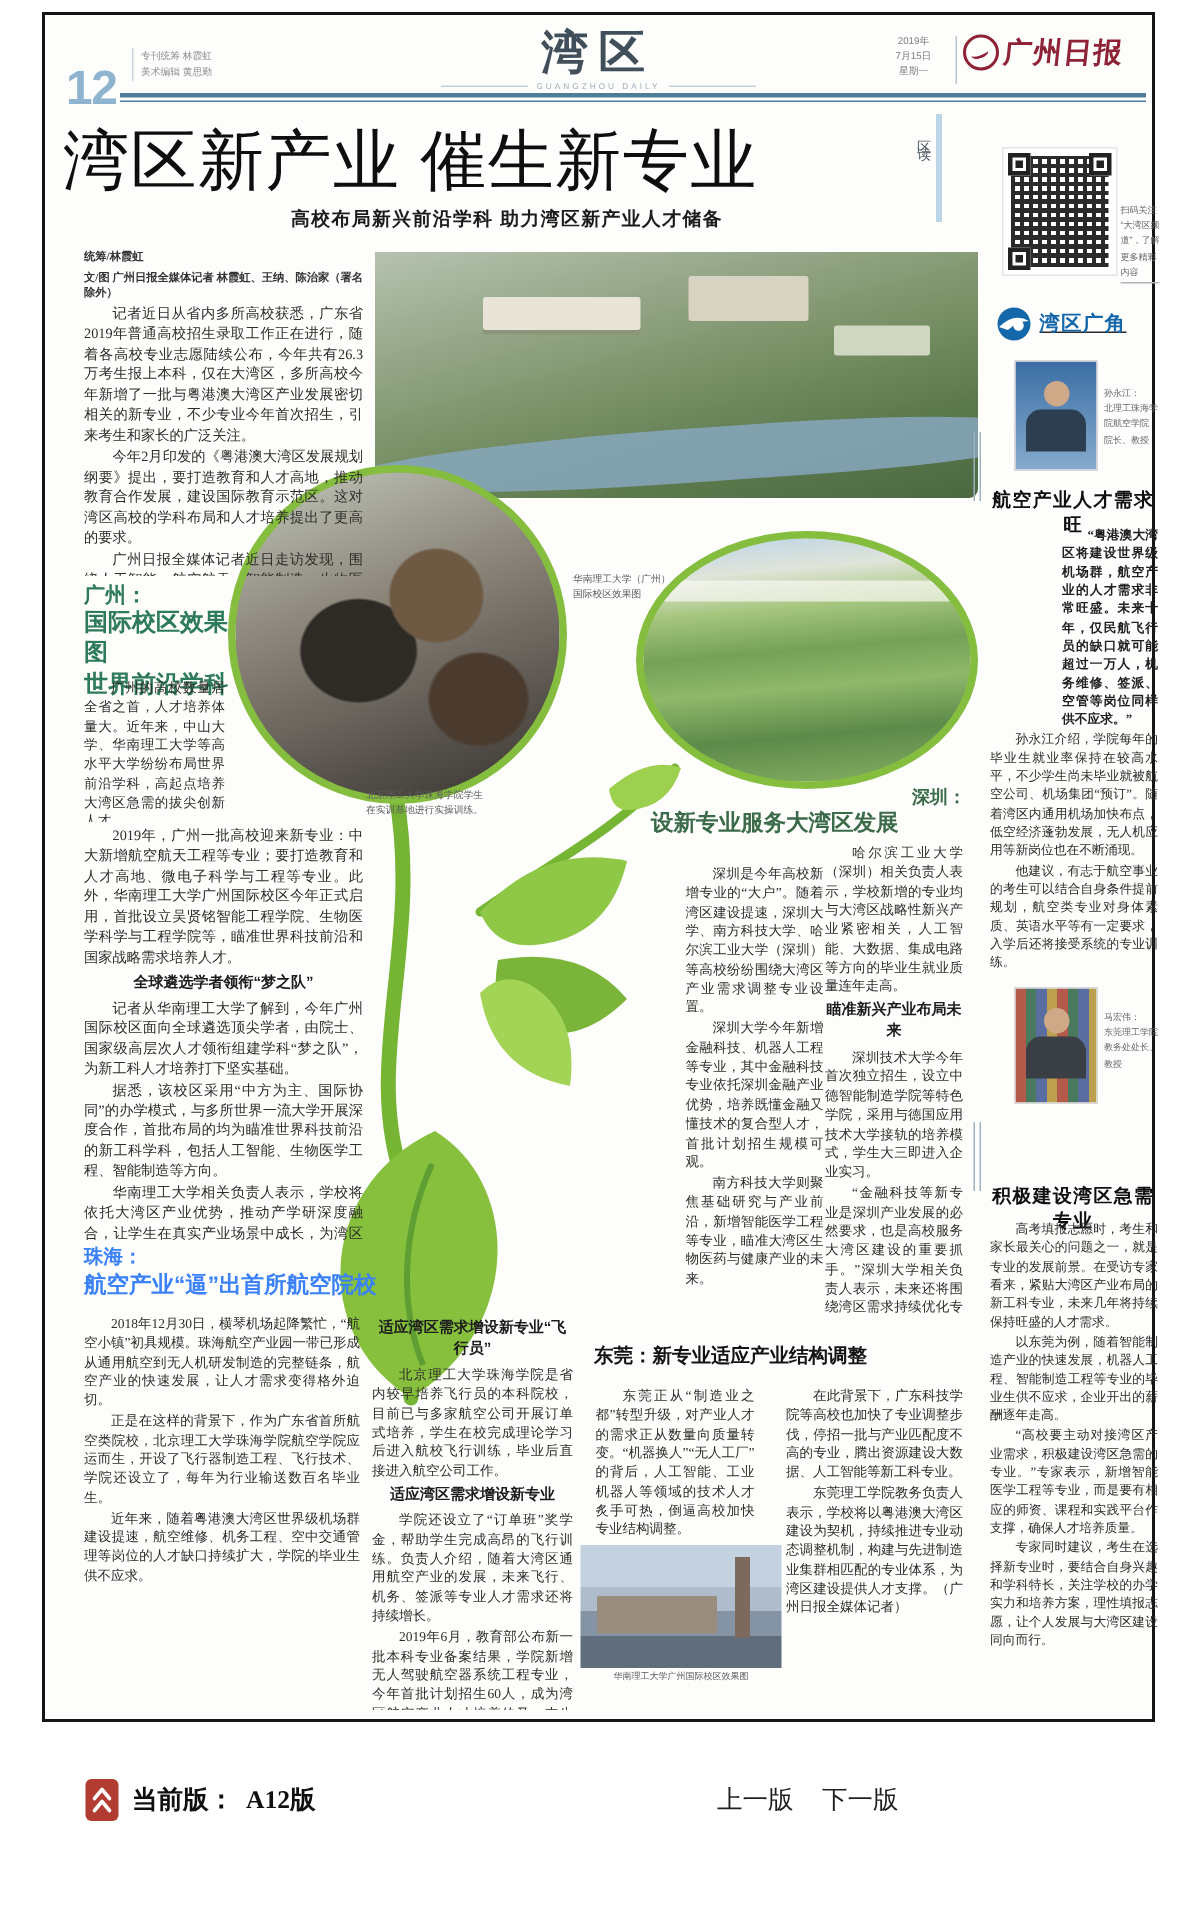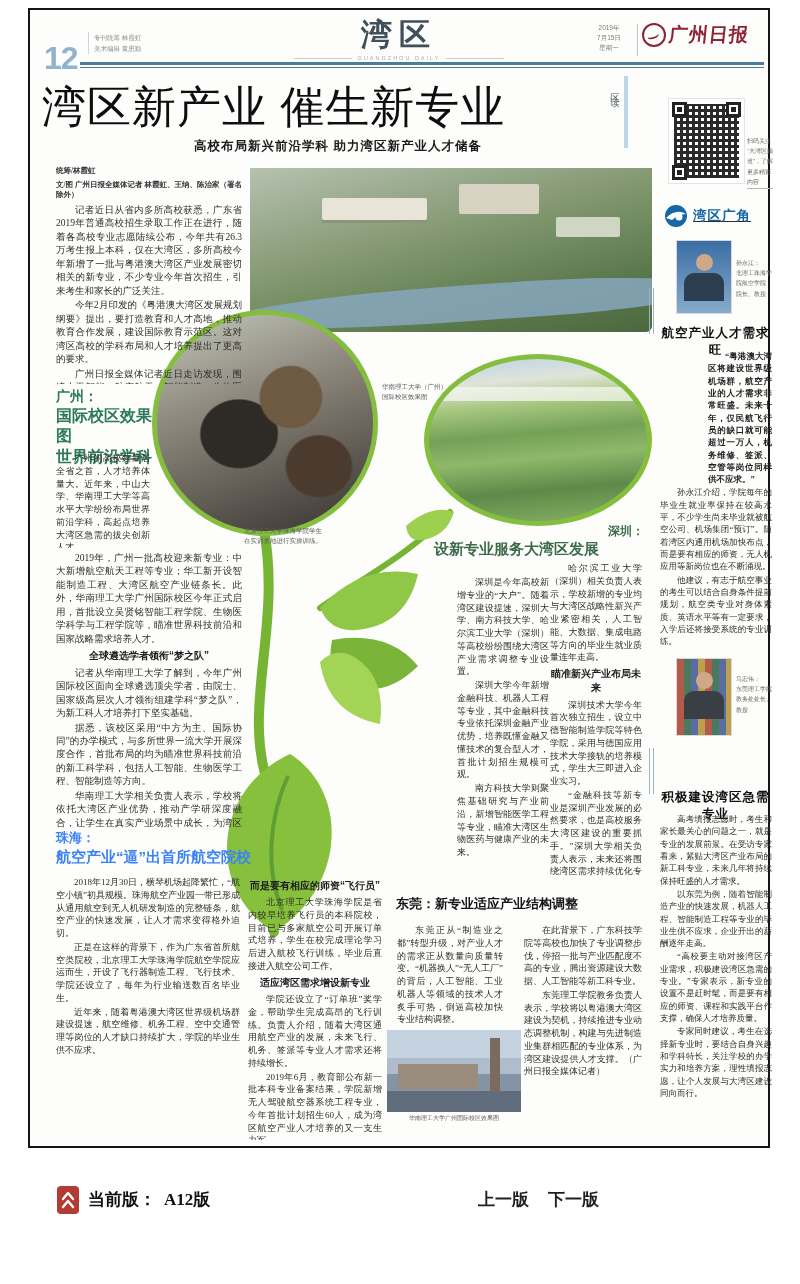--- a/index.html
+++ b/index.html
@@ -89,21 +89,21 @@
   .p-cap{width:42px;font-size:6px;color:#666;line-height:1.7;}
   .sb-head{left:627px;width:117px;text-align:center;font-size:12.5px;font-weight:800;color:#101010;letter-spacing:1px;}
   .sb-body{left:630px;width:112px;font-family:"Liberation Serif","DejaVu Serif",serif;font-size:8.5px;
            line-height:1.45;text-align:justify;color:#2e2c2a;overflow:hidden;}
   .sb-body p{margin:0 0 1px 0;text-indent:2em;}
   .sb-body p.quote{font-weight:700;color:#1f1f1f;margin-left:48px;}
   
   .tb-icon{left:57px;top:1186px;width:22px;height:28px;background:#b23c31;border-radius:4px;}
   .tb-current{left:88px;top:1188px;font-size:17px;font-weight:800;color:#101010;}
   .tb-current .val{font-family:"Liberation Serif","DejaVu Serif",serif;margin-left:8px;}
-  .tb-link{top:1188px;font-size:17px;color:#1f1f1f;cursor:pointer;font-weight:bold;}
+  .tb-link{top:1188px;font-size:17px;color:#1f1f1f;cursor:pointer;}
   .tb-prev{left:478px;} .tb-next{left:548px;}
 </style>
 </head>
 <body>
 
 <div class="abs paper">
 
   <div class="abs page-num">12</div>
   <div class="abs notes">
       <div>专刊统筹 林霞虹</div>
@@ -177,42 +177,42 @@
     <div style="font-size:14px;">广州：</div>
     <div>
         <div>国际校区效果图</div>
         <div>世界前沿学科</div>
       </div>
   </div>
   <div class="abs bodytext small9" style="left:26px;top:442px;width:94px;height:96px;">
     <p>广州的高校数量居全省之首，人才培养体量大。近年来，中山大学、华南理工大学等高水平大学纷纷布局世界前沿学科，高起点培养大湾区急需的拔尖创新人才。</p>
   </div>
   <div class="abs bodytext" style="left:26px;top:542px;width:186px;height:276px;">
-    <p>2019年，广州一批高校迎来新专业：中大新增航空航天工程等专业；华工新开设智能制造工程、大湾区航空产业链条长。此外，华南理工大学广州国际校区今年正式启用，首批设立吴贤铭智能工程学院、生物医学科学与工程学院等，瞄准世界科技前沿和国家战略需求培养人才。</p>
+    <p>2019年，广州一批高校迎来新专业：中大新增航空航天工程等专业；要打造教育和人才高地、微电子科学与工程等专业。此外，华南理工大学广州国际校区今年正式启用，首批设立吴贤铭智能工程学院、生物医学科学与工程学院等，瞄准世界科技前沿和国家战略需求培养人才。</p>
     <h4 class="subhead">全球遴选学者领衔“梦之队”</h4>
     <div>
         <p>记者从华南理工大学了解到，今年广州国际校区面向全球遴选顶尖学者，由院士、国家级高层次人才领衔组建学科“梦之队”，为新工科人才培养打下坚实基础。</p>
         <p>据悉，该校区采用“中方为主、国际协同”的办学模式，与多所世界一流大学开展深度合作，首批布局的均为瞄准世界科技前沿的新工科学科，包括人工智能、生物医学工程、智能制造等方向。</p>
         <p>华南理工大学相关负责人表示，学校将依托大湾区产业优势，推动产学研深度融合，让学生在真实产业场景中成长，为湾区新产业输送高素质创新人才。</p>
       </div>
   </div>
 
   <div class="abs city-head" style="left:26px;top:820px;width:320px;color:#3b82f6;">
     <div style="font-size:13px;">珠海：</div>
     <div style="font-size:15px;">航空产业“逼”出首所航空院校</div>
   </div>
   <div class="abs bodytext small9" style="left:26px;top:866px;width:184px;height:264px;">
     <div>
         <p>2018年12月30日，横琴机场起降繁忙，“航空小镇”初具规模。珠海航空产业园一带已形成从通用航空到无人机研发制造的完整链条，航空产业的快速发展，让人才需求变得格外迫切。</p>
         <p>正是在这样的背景下，作为广东省首所航空类院校，北京理工大学珠海学院航空学院应运而生，开设了飞行器制造工程、飞行技术、学院还设立了，每年为行业输送数百名毕业生。</p>
         <p>近年来，随着粤港澳大湾区世界级机场群建设提速，航空维修、机务工程、空中交通管理等岗位的人才缺口持续扩大，学院的毕业生供不应求。</p>
       </div>
   </div>
   <div class="abs bodytext small9" style="left:218px;top:866px;width:134px;height:264px;">
-    <h4 class="subhead">而是要有相应的师资“飞行员”</h4>
+    <h4 class="subhead">适应湾区需求增设新专业“飞行员”</h4>
     <p>北京理工大学珠海学院是省内较早培养飞行员的本科院校，目前已与多家航空公司开展订单式培养，学生在校完成理论学习后进入航校飞行训练，毕业后直接进入航空公司工作。</p>
     <h4 class="subhead">适应湾区需求增设新专业</h4>
     <div>
         <p>学院还设立了“订单班”奖学金，帮助学生完成高昂的飞行训练。负责人介绍，随着大湾区通用航空产业的发展，未来飞行、机务、签派等专业人才需求还将持续增长。</p>
         <p>2019年6月，教育部公布新一批本科专业备案结果，学院新增无人驾驶航空器系统工程专业，今年首批计划招生60人，成为湾区航空产业人才培养的又一支生力军。</p>
       </div>
   </div>
 
   <div class="abs city-head" style="left:404px;top:514px;width:210px;color:#3c6b4a;">
     <div style="font-size:12px;text-align:right;">深圳：</div>
@@ -285,42 +285,42 @@
   <div class="abs p-cap" style="left:706px;top:248px;">
       <div>孙永江：</div>
       <div>北理工珠海学</div>
       <div>院航空学院</div>
       <div>院长、教授</div>
     </div>
   <div class="abs sb-head" style="top:315px;">航空产业人才需求旺</div>
   <div class="abs sb-body" style="top:340px;height:298px;">
     <p class="quote">“粤港澳大湾区将建设世界级机场群，航空产业的人才需求非常旺盛。未来十年，仅民航飞行员的缺口就可能超过一万人，机务维修、签派、空管等岗位同样供不应求。”</p>
     <div>
-        <p>孙永江介绍，学院每年的毕业生就业率保持在较高水平，不少学生尚未毕业就被航空公司、机场集团“预订”。随着湾区内通用机场加快布点，而是要有相应的师资，无人机应用等新岗位也在不断涌现。</p>
+        <p>孙永江介绍，学院每年的毕业生就业率保持在较高水平，不少学生尚未毕业就被航空公司、机场集团“预订”。随着湾区内通用机场加快布点，低空经济蓬勃发展，无人机应用等新岗位也在不断涌现。</p>
         <p>他建议，有志于航空事业的考生可以结合自身条件提前规划，航空类专业对身体素质、英语水平等有一定要求，入学后还将接受系统的专业训练。</p>
         <p>此外，大湾区航空产业链条长，除了飞行岗位，适航审定、机场运营、航空物流等方向同样大有可为，相关专业的报考热度近年明显上升。</p>
       </div>
   </div>
 
   <div class="abs portrait portrait2">
     <div class="head"></div>
     <div class="shoulders"></div>
   </div>
   <div class="abs p-cap" style="left:706px;top:664px;">
       <div>马宏伟：</div>
       <div>东莞理工学院</div>
       <div>教务处处长、</div>
       <div>教授</div>
     </div>
   <div class="abs sb-head" style="top:779px;">积极建设湾区急需专业</div>
   <div class="abs sb-body" style="top:803px;height:328px;">
     <div>
         <p>高考填报志愿时，考生和家长最关心的问题之一，就是专业的发展前景。在受访专家看来，紧贴大湾区产业布局的新工科专业，未来几年将持续保持旺盛的人才需求。</p>
         <p>以东莞为例，随着智能制造产业的快速发展，机器人工程、智能制造工程等专业的毕业生供不应求，企业开出的薪酬逐年走高。</p>
-        <p>“高校要主动对接湾区产业需求，积极建设湾区急需的专业。”专家表示，新专业的设置不是赶时髦，而是要有相应的师资、课程和实践平台作支撑，确保人才培养质量。</p>
+        <p>“高校要主动对接湾区产业需求，积极建设湾区急需的专业。”专家表示，新增智能医学工程等专业，而是要有相应的师资、课程和实践平台作支撑，确保人才培养质量。</p>
         <p>专家同时建议，考生在选择新专业时，要结合自身兴趣和学科特长，关注学校的办学实力和培养方案，理性填报志愿，让个人发展与大湾区建设同向而行。</p>
       </div>
   </div>
 
 </div>
 
 <div class="abs tb-icon">
   <svg width="22" height="28" viewBox="0 0 22 28">
     <polyline points="6,13 11,7 16,13" fill="none" stroke="#ffffff" stroke-width="2.4" stroke-linecap="round" stroke-linejoin="round"></polyline>
     <polyline points="6,21 11,15 16,21" fill="none" stroke="#ffffff" stroke-width="2.4" stroke-linecap="round" stroke-linejoin="round"></polyline>

